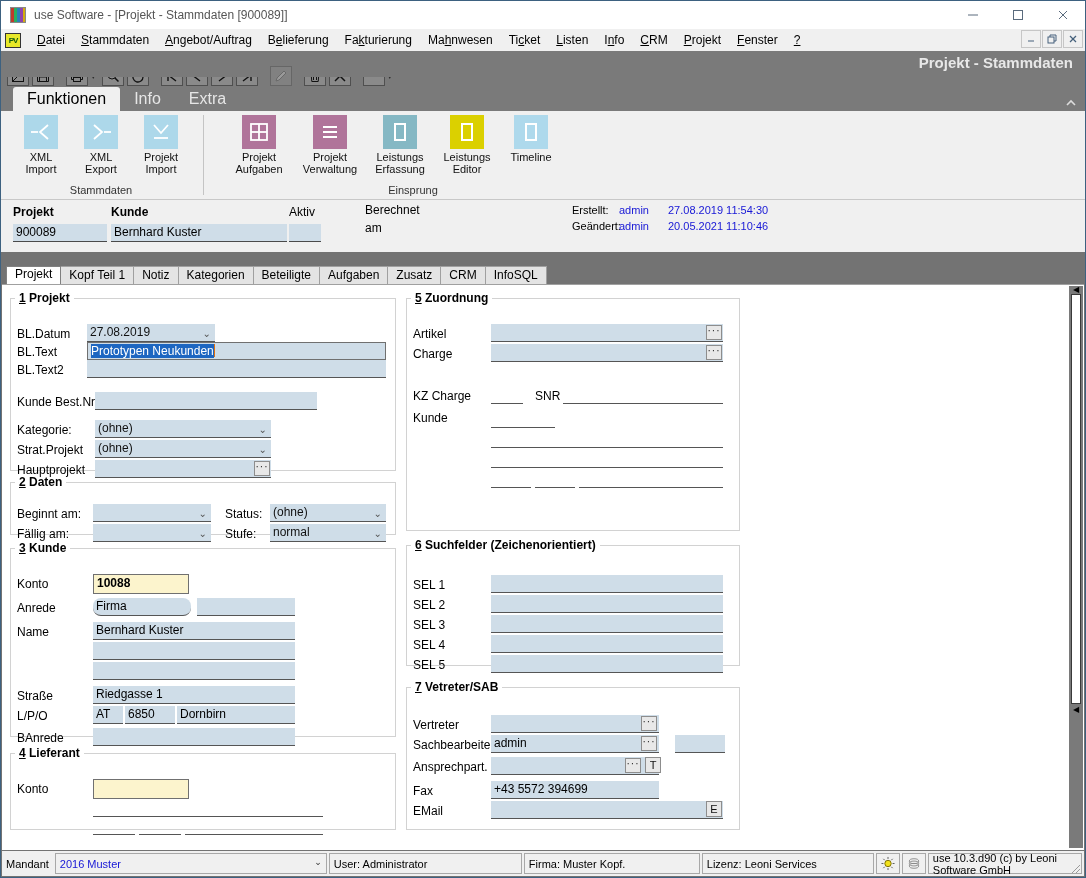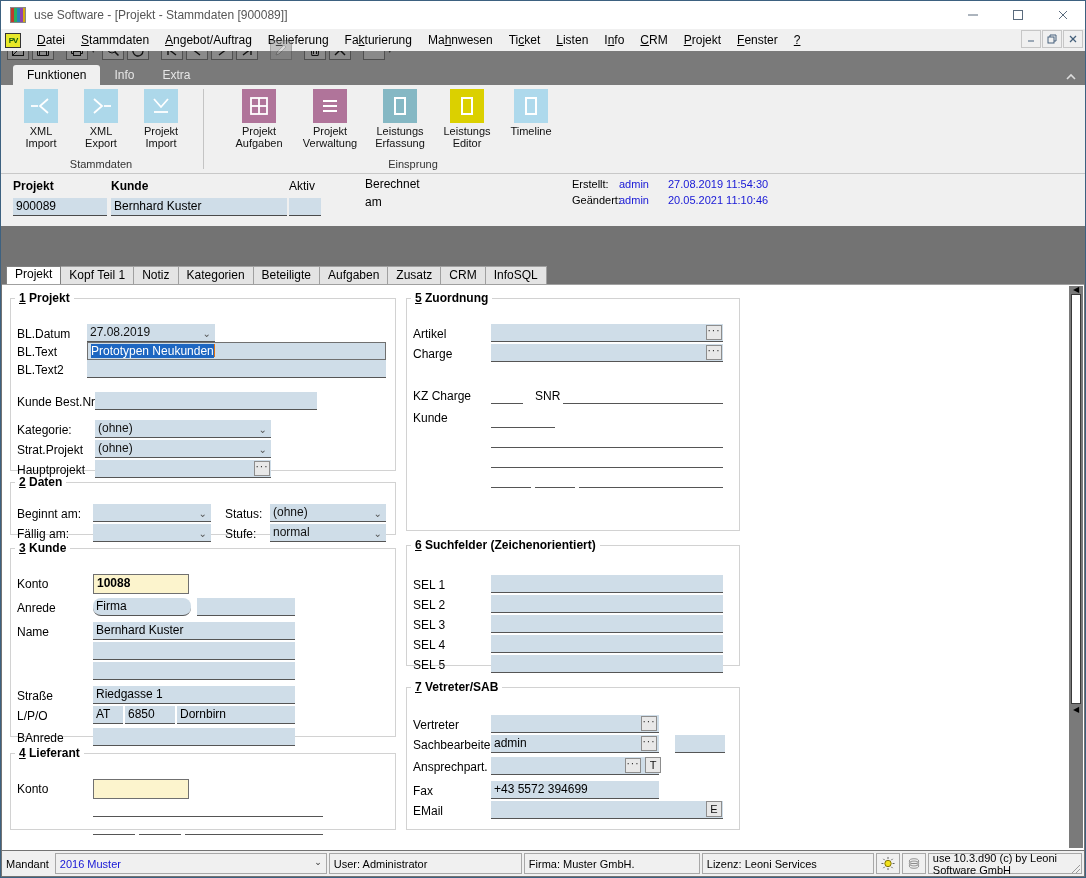--- a/index.html
+++ b/index.html
@@ -43,21 +43,21 @@
   .toolbar { height:26px; background:#7a7a7a; display:flex; align-items:center; padding-left:6px; }
   .tb { width:22px; height:20px; border:1px solid #4f4f4f; background:#8a8a8a;
         display:flex;align-items:center;justify-content:center;margin-right:3px; }
   .tb svg { display:block; }
   .tb.dim { opacity:.45; }
   .tbsep { width:9px; }
   .tbcaret { color:#2a2a2a; font-size:9px; margin-right:6px; }
 
   
   .ribtabs { height:22px; background:#7a7a7a; display:flex; align-items:flex-end; padding-left:12px; position:relative; }
-  .rtab { padding:3px 14px 3px; font-size:12px; color:#e6e6e6; }
+  .rtab { padding:3px 14px 3px; font-size:16px; color:#e6e6e6; }
   .rtab.active { background:#f0f0f0; color:#000; border-top-left-radius:3px; border-top-right-radius:3px; }
   .ribcollapse { position:absolute; right:8px; bottom:2px; color:#dcdcdc; font-size:11px; }
 
   
   .ribbon { height:89px; background:#f0f0f0; display:flex; position:relative; border-bottom:1px solid #c8c8c8; }
   .rgroup { display:flex; flex-direction:column; justify-content:space-between; padding:4px 6px 1px; position:relative; }
   .rgroup .items { display:flex; align-items:flex-start; }
   .rgroup .gtitle { text-align:center; font-size:11px; color:#333; padding-bottom:2px; }
   .rsep { width:1px; background:#c4c4c4; margin:4px 6px 4px 6px; }
   .ritem { width:60px; display:flex; flex-direction:column; align-items:center; cursor:default; }
@@ -175,20 +175,23 @@
       </div>
       <div class="mdibtn">
         <svg width="10" height="10" viewBox="0 0 10 10">
             <line x1="2" y1="2" x2="8" y2="8" stroke="#46617c" stroke-width="1.3"></line>
             <line x1="8" y1="2" x2="2" y2="8" stroke="#46617c" stroke-width="1.3"></line>
           </svg>
       </div>
     </div>
   </div>
 
+  <div class="capband">
+    <div class="ct">Projekt - Stammdaten</div>
+  </div>
   <div class="toolbar" style="margin-top:-14px;">
     <div class="tb">
       <svg width="14" height="14" viewBox="0 0 14 14">
           <rect x="1.5" y="1.5" width="11" height="11" fill="none" stroke="#111"></rect>
           <line x1="1.5" y1="12.5" x2="12.5" y2="1.5" stroke="#111"></line>
         </svg>
     </div>
     <div class="tb">
       <svg width="14" height="14" viewBox="0 0 14 14">
           <path d="M1.5 1.5h9l2 2v9h-11z" fill="none" stroke="#111"></path>
@@ -579,21 +582,21 @@
     <div class="vsarrow" style="top:420px;">◀</div>
   </div>
 
   <div class="status">
     <div style="padding:0 4px;">Mandant</div>
     <div class="scell scombo" style="width:272px;">
       <span>2016 Muster</span>
       <span class="carr">⌄</span>
     </div>
     <div class="scell" style="width:193px;">User: Administrator</div>
-    <div class="scell" style="width:176px;">Firma: Muster GmbH.</div>
+    <div class="scell" style="width:176px;">Firma: Muster Kopf.</div>
     <div class="scell" style="width:172px;">Lizenz: Leoni Services</div>
     <div class="scell sicon">
       <svg width="15" height="15" viewBox="0 0 15 15">
           <circle cx="7.5" cy="7.5" r="3.4" fill="#f2e21a" stroke="#7a6a00"></circle>
           <line x1="7.5" y1="0.5" x2="7.5" y2="2.6" stroke="#555"></line>
           <line x1="7.5" y1="12.4" x2="7.5" y2="14.5" stroke="#555"></line>
           <line x1="0.5" y1="7.5" x2="2.6" y2="7.5" stroke="#555"></line>
           <line x1="12.4" y1="7.5" x2="14.5" y2="7.5" stroke="#555"></line>
           <line x1="2.5" y1="2.5" x2="4" y2="4" stroke="#555"></line>
           <line x1="11" y1="11" x2="12.5" y2="12.5" stroke="#555"></line>

